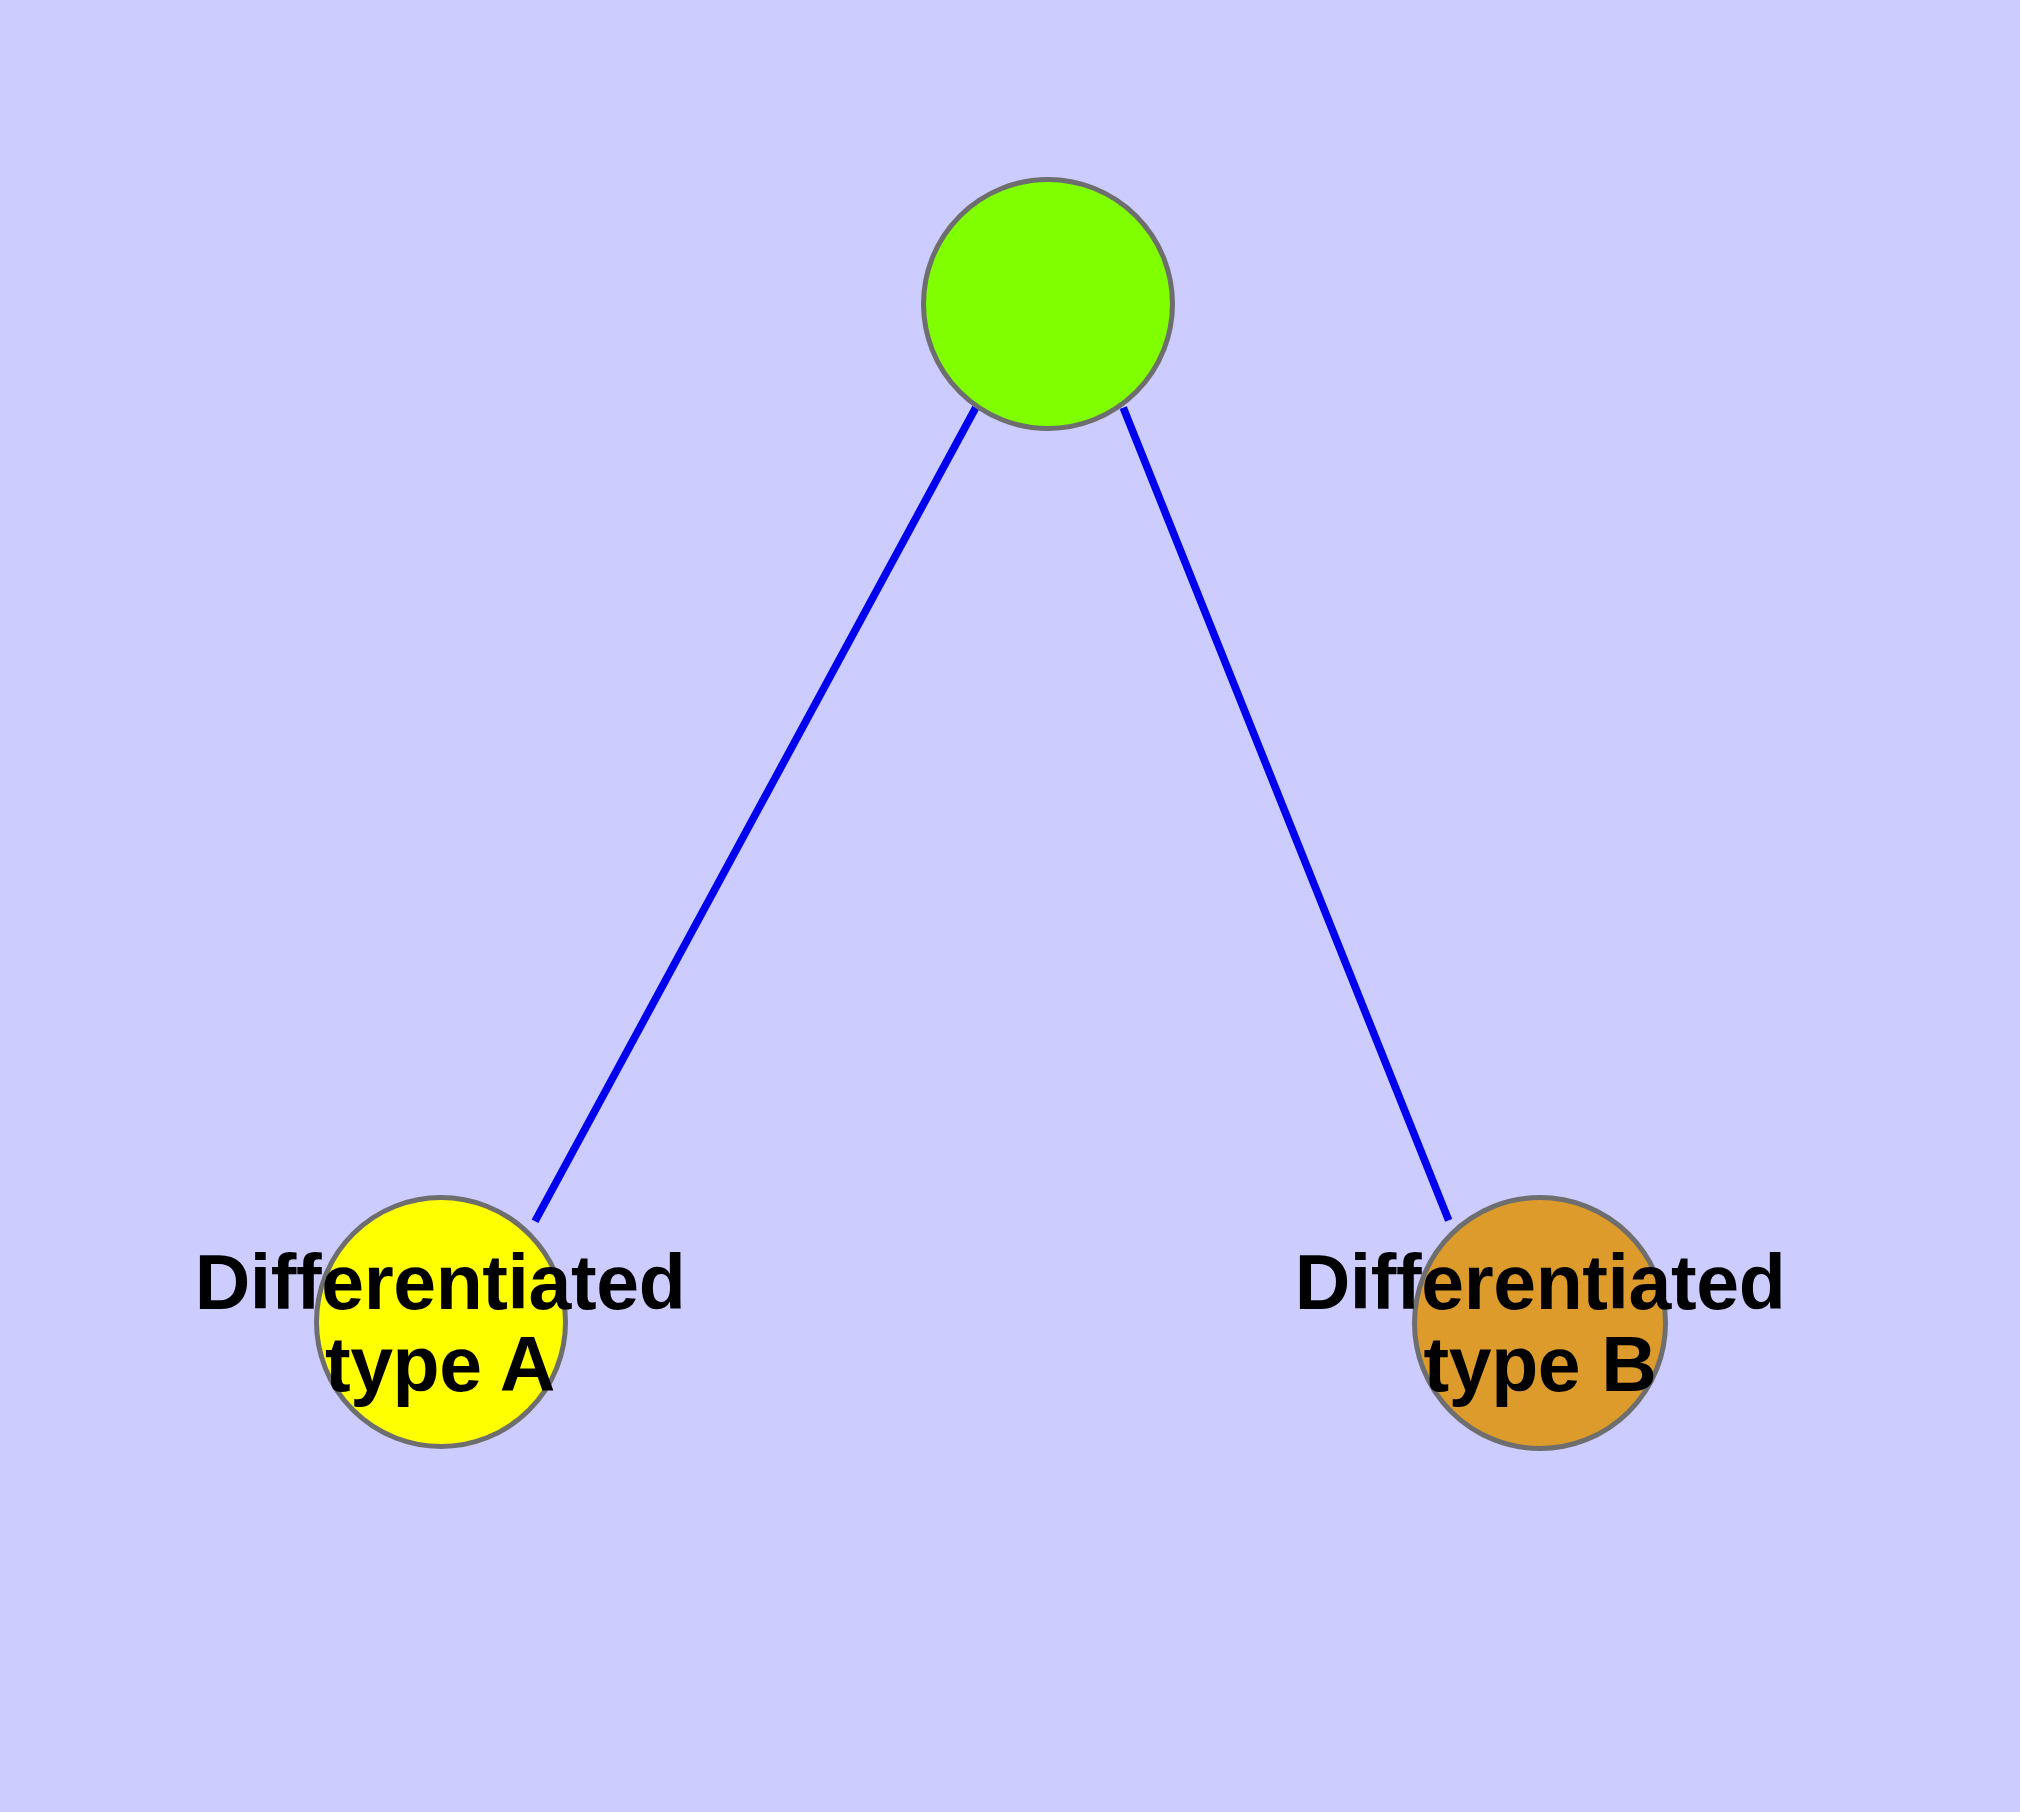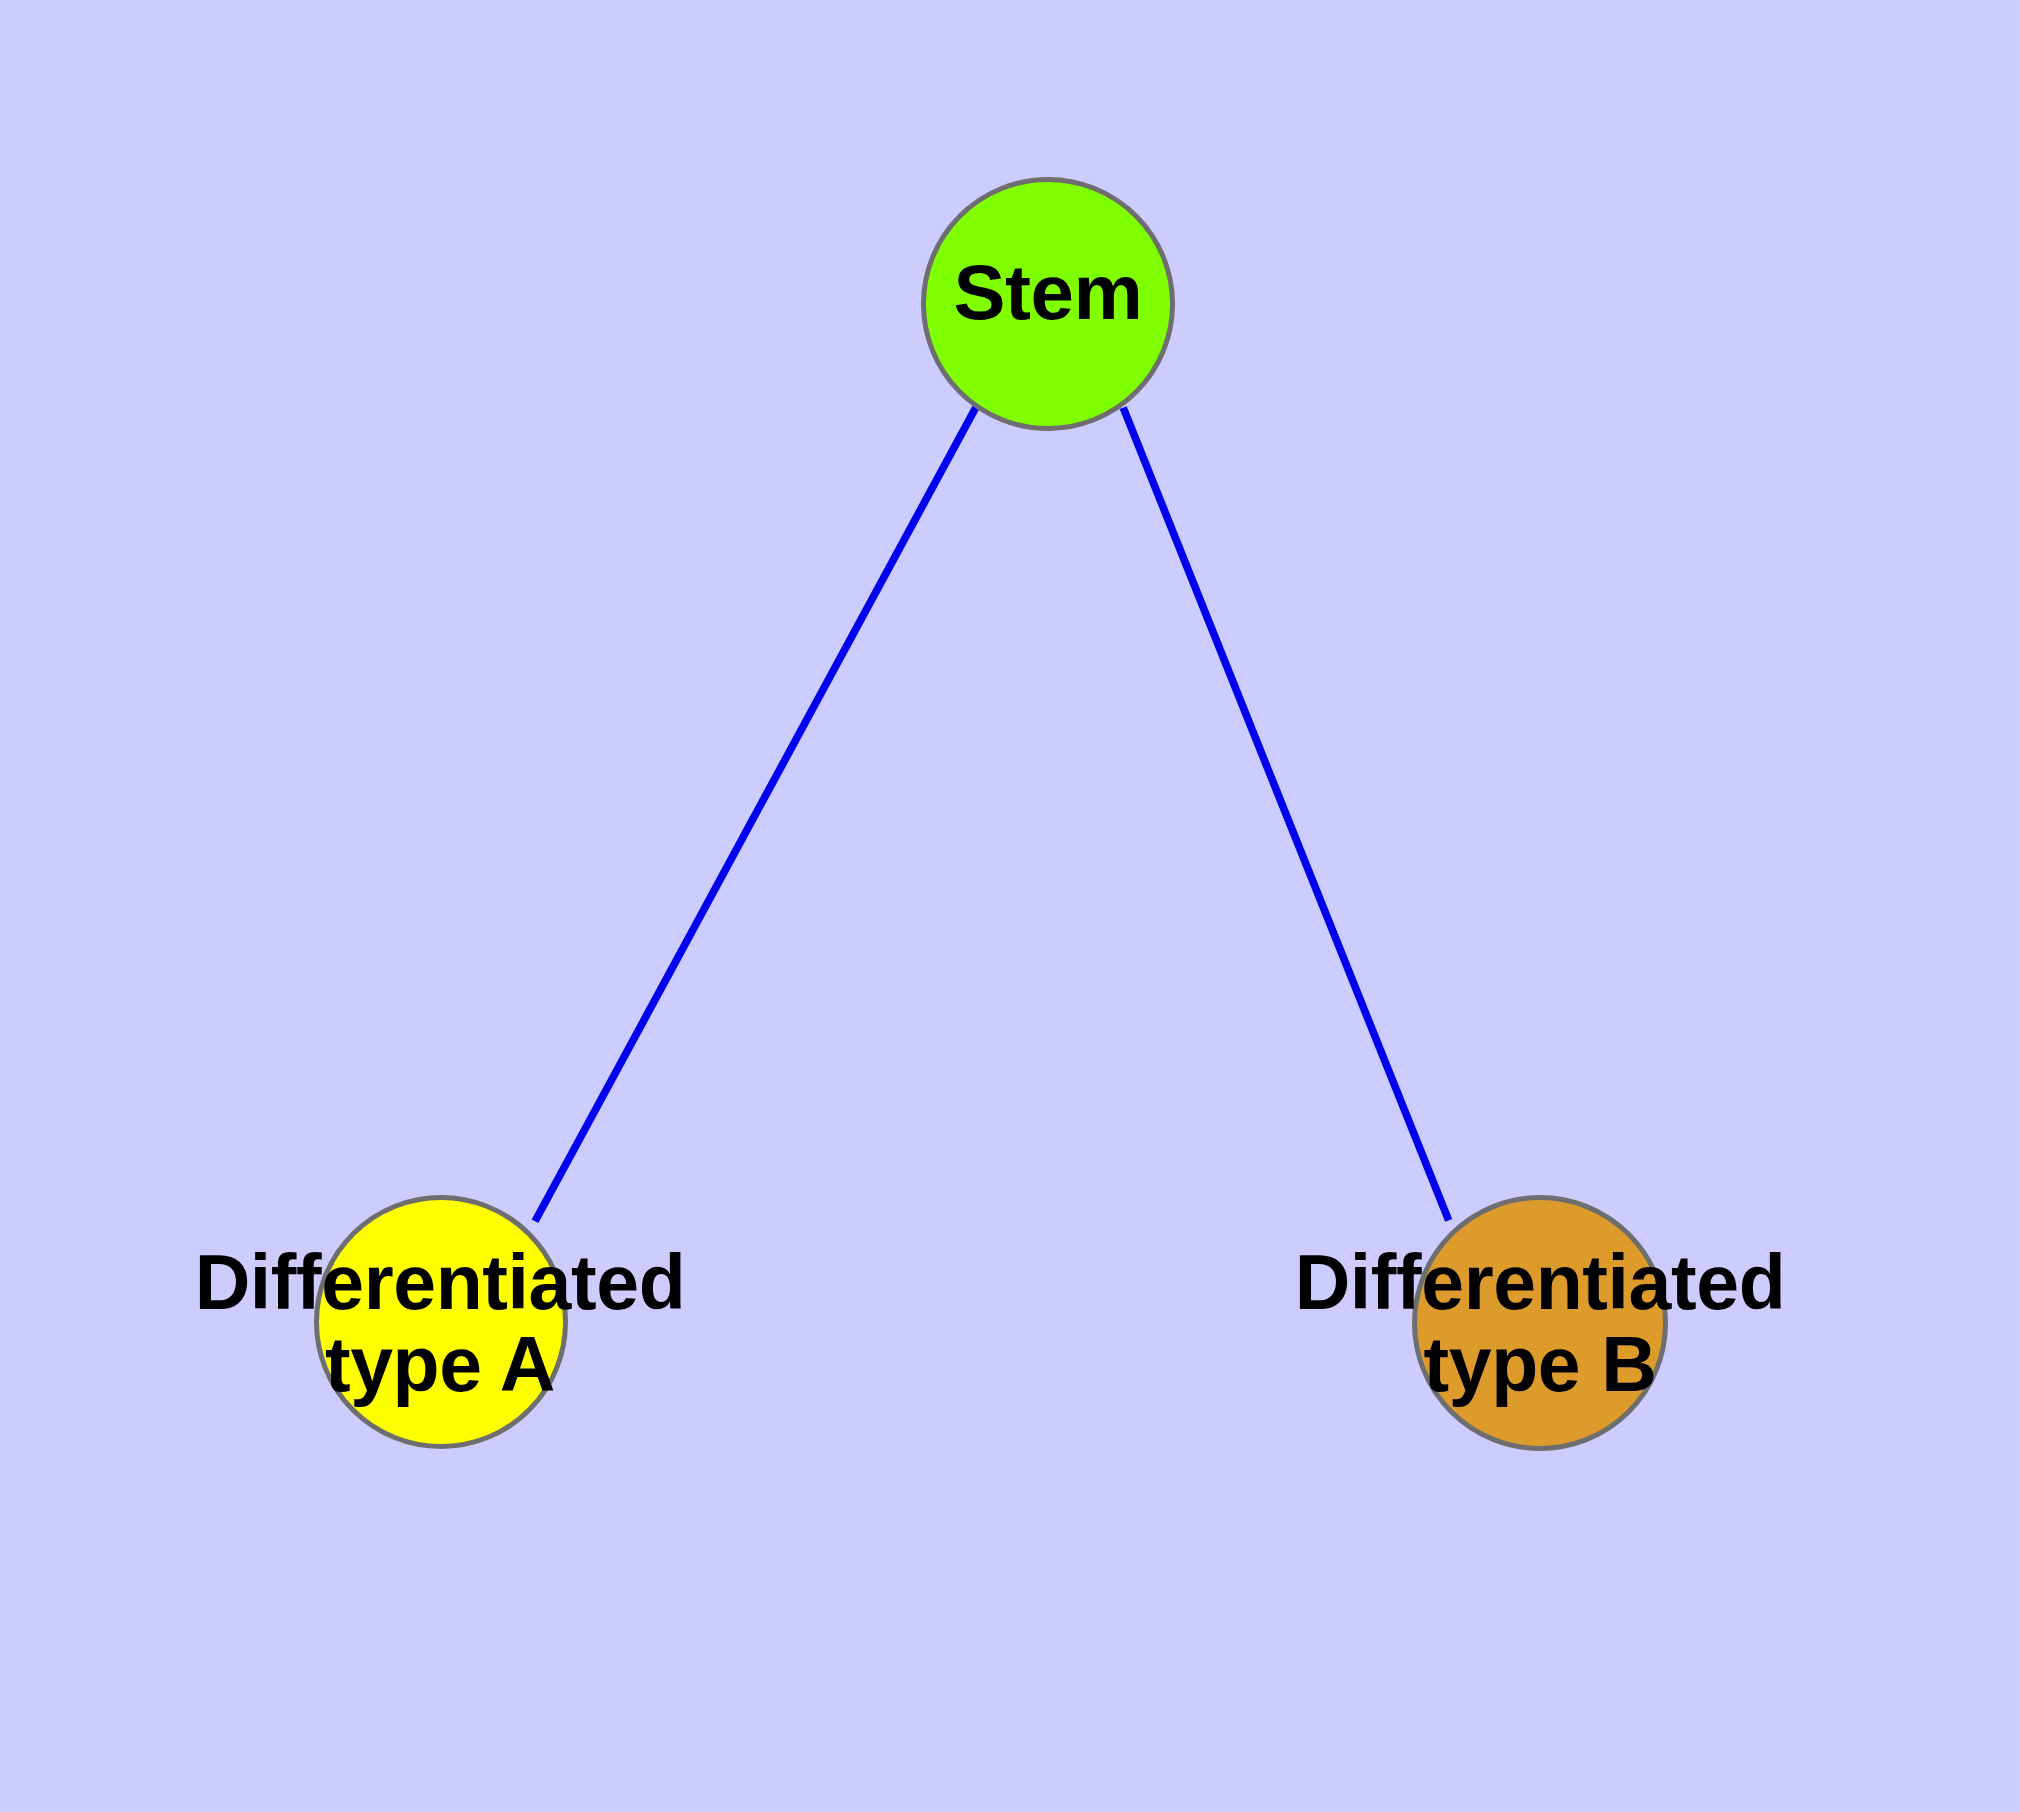--- a/index.html
+++ b/index.html
@@ -91,21 +91,20 @@
 
   <svg id="edge-layer" viewBox="0 0 2384 2138" xmlns="http://www.w3.org/2000/svg">
     <line x1="1151" y1="481" x2="631" y2="1441" stroke="#0000ee" stroke-width="9" stroke-linecap="butt"></line>
     <line x1="1325" y1="481" x2="1709" y2="1440" stroke="#0000ee" stroke-width="9" stroke-linecap="butt"></line>
   </svg>
 
   <div class="node" id="node-stem"></div>
   <div class="node" id="node-diff-a"></div>
   <div class="node" id="node-diff-b"></div>
 
-  <div class="node-label" id="label-stem">Stem</div>
 
   <div class="node-label" id="label-diff-a">Differentiated
 type A</div>
 
   <div class="node-label" id="label-diff-b">Differentiated
 type B</div>
 
 </div>
 
 

